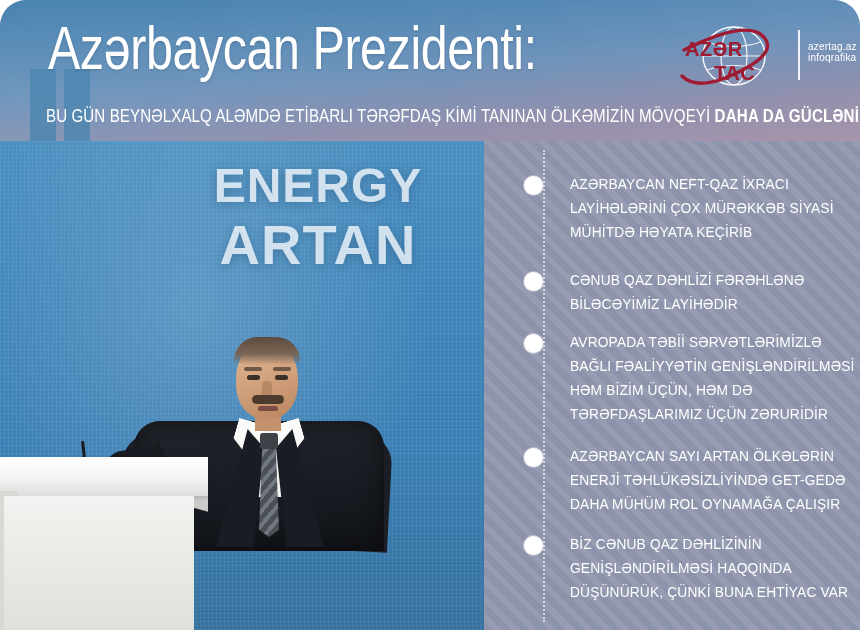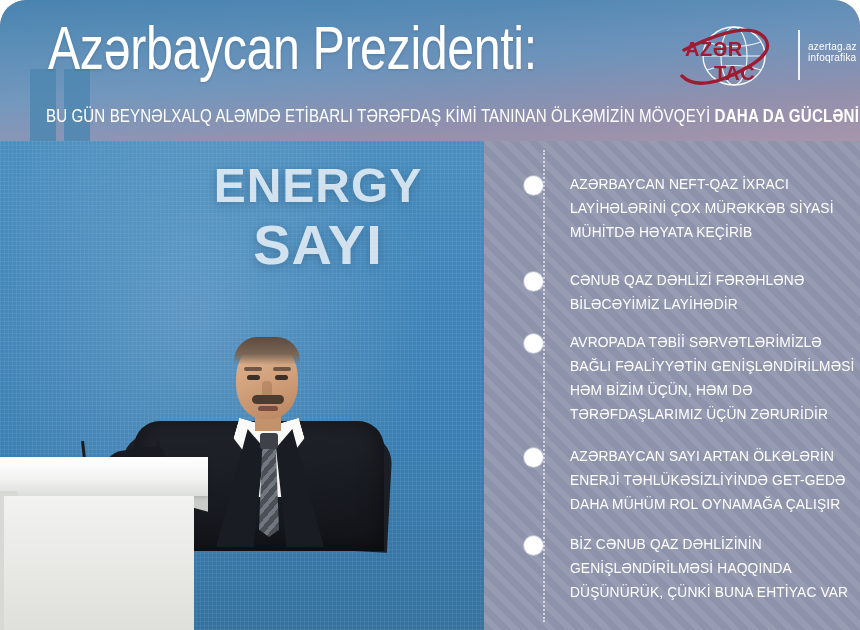--- a/index.html
+++ b/index.html
@@ -222,21 +222,21 @@
     </div>
   </div>
 
   <div id="photo">
     <div id="led"></div>
     <div id="led-grid"></div>
     <div id="led-vign"></div>
 
     <div id="screen-text">
       <div class="l1">ENERGY</div>
-      <div class="l2">SAYI</div>
+      <div class="l2">ARTAN</div>
     </div>
 
     <div id="person">
       <div class="pz" id="shoulder-l"></div>
       <div class="pz" id="shoulder-r"></div>
       <div class="pz" id="torso"></div>
       <div class="pz" id="shirt"></div>
       <div class="pz" id="collar-l"></div>
       <div class="pz" id="collar-r"></div>
       <div class="pz" id="lapel-l"></div>

